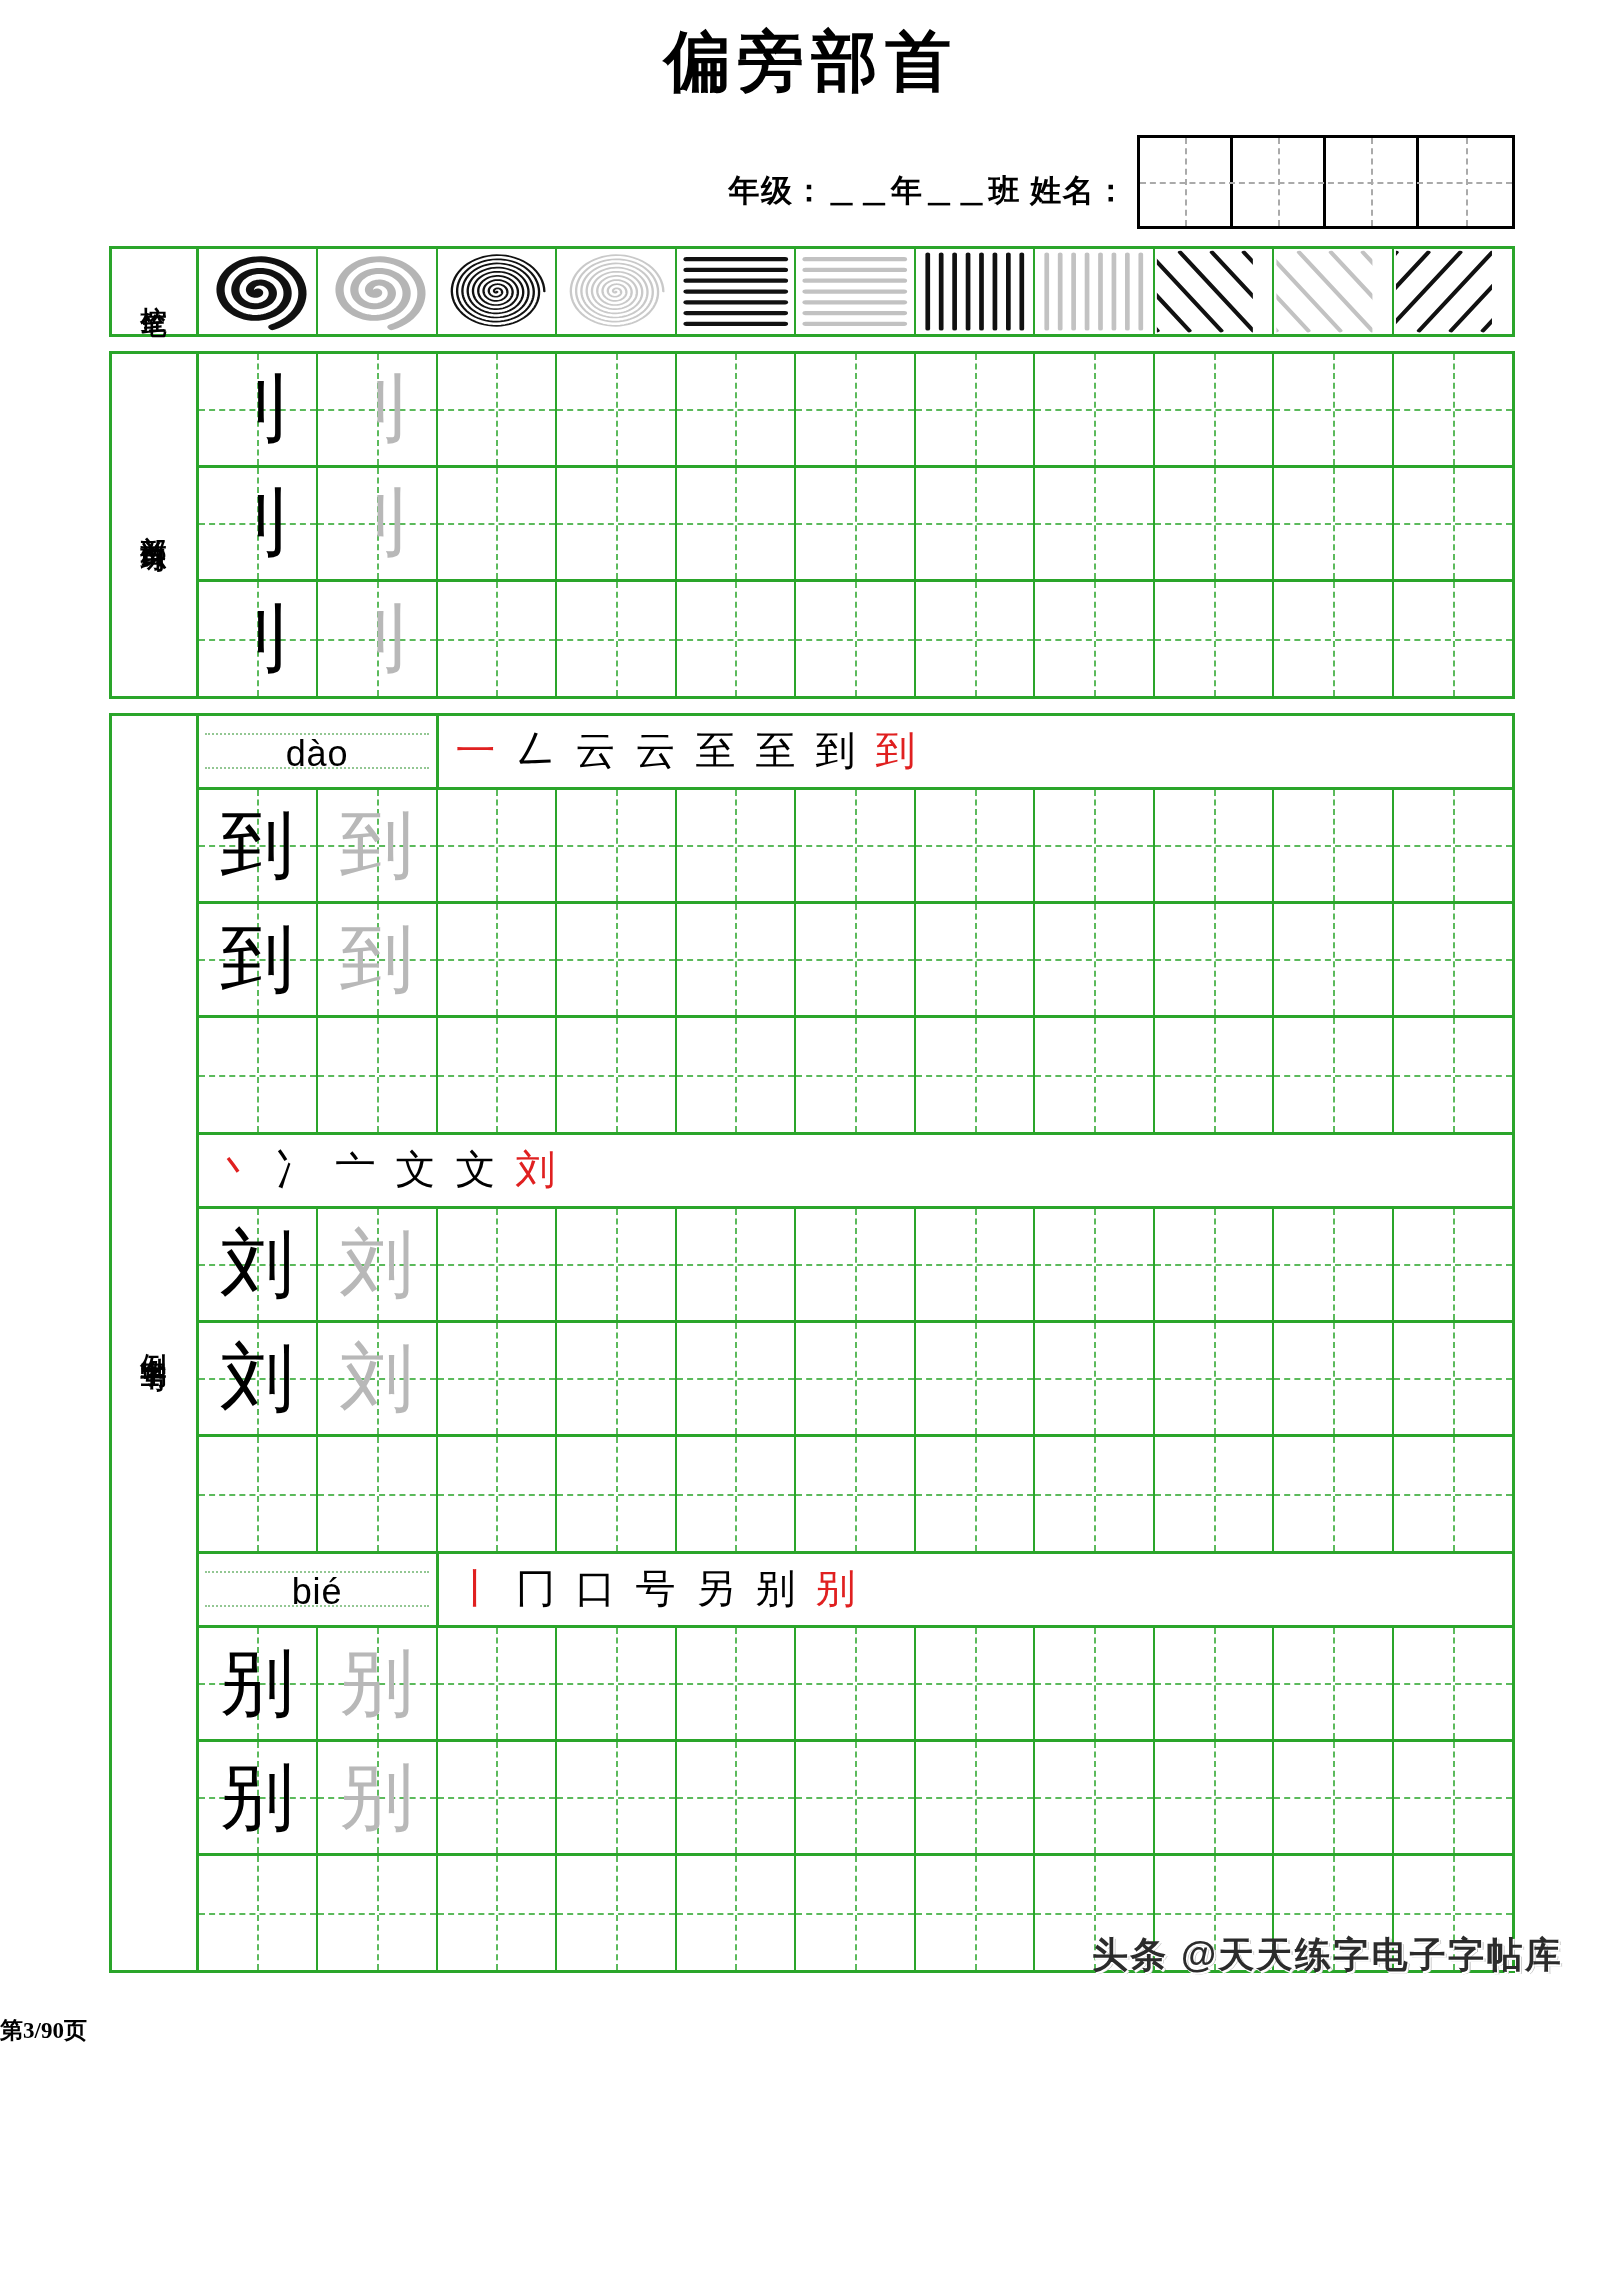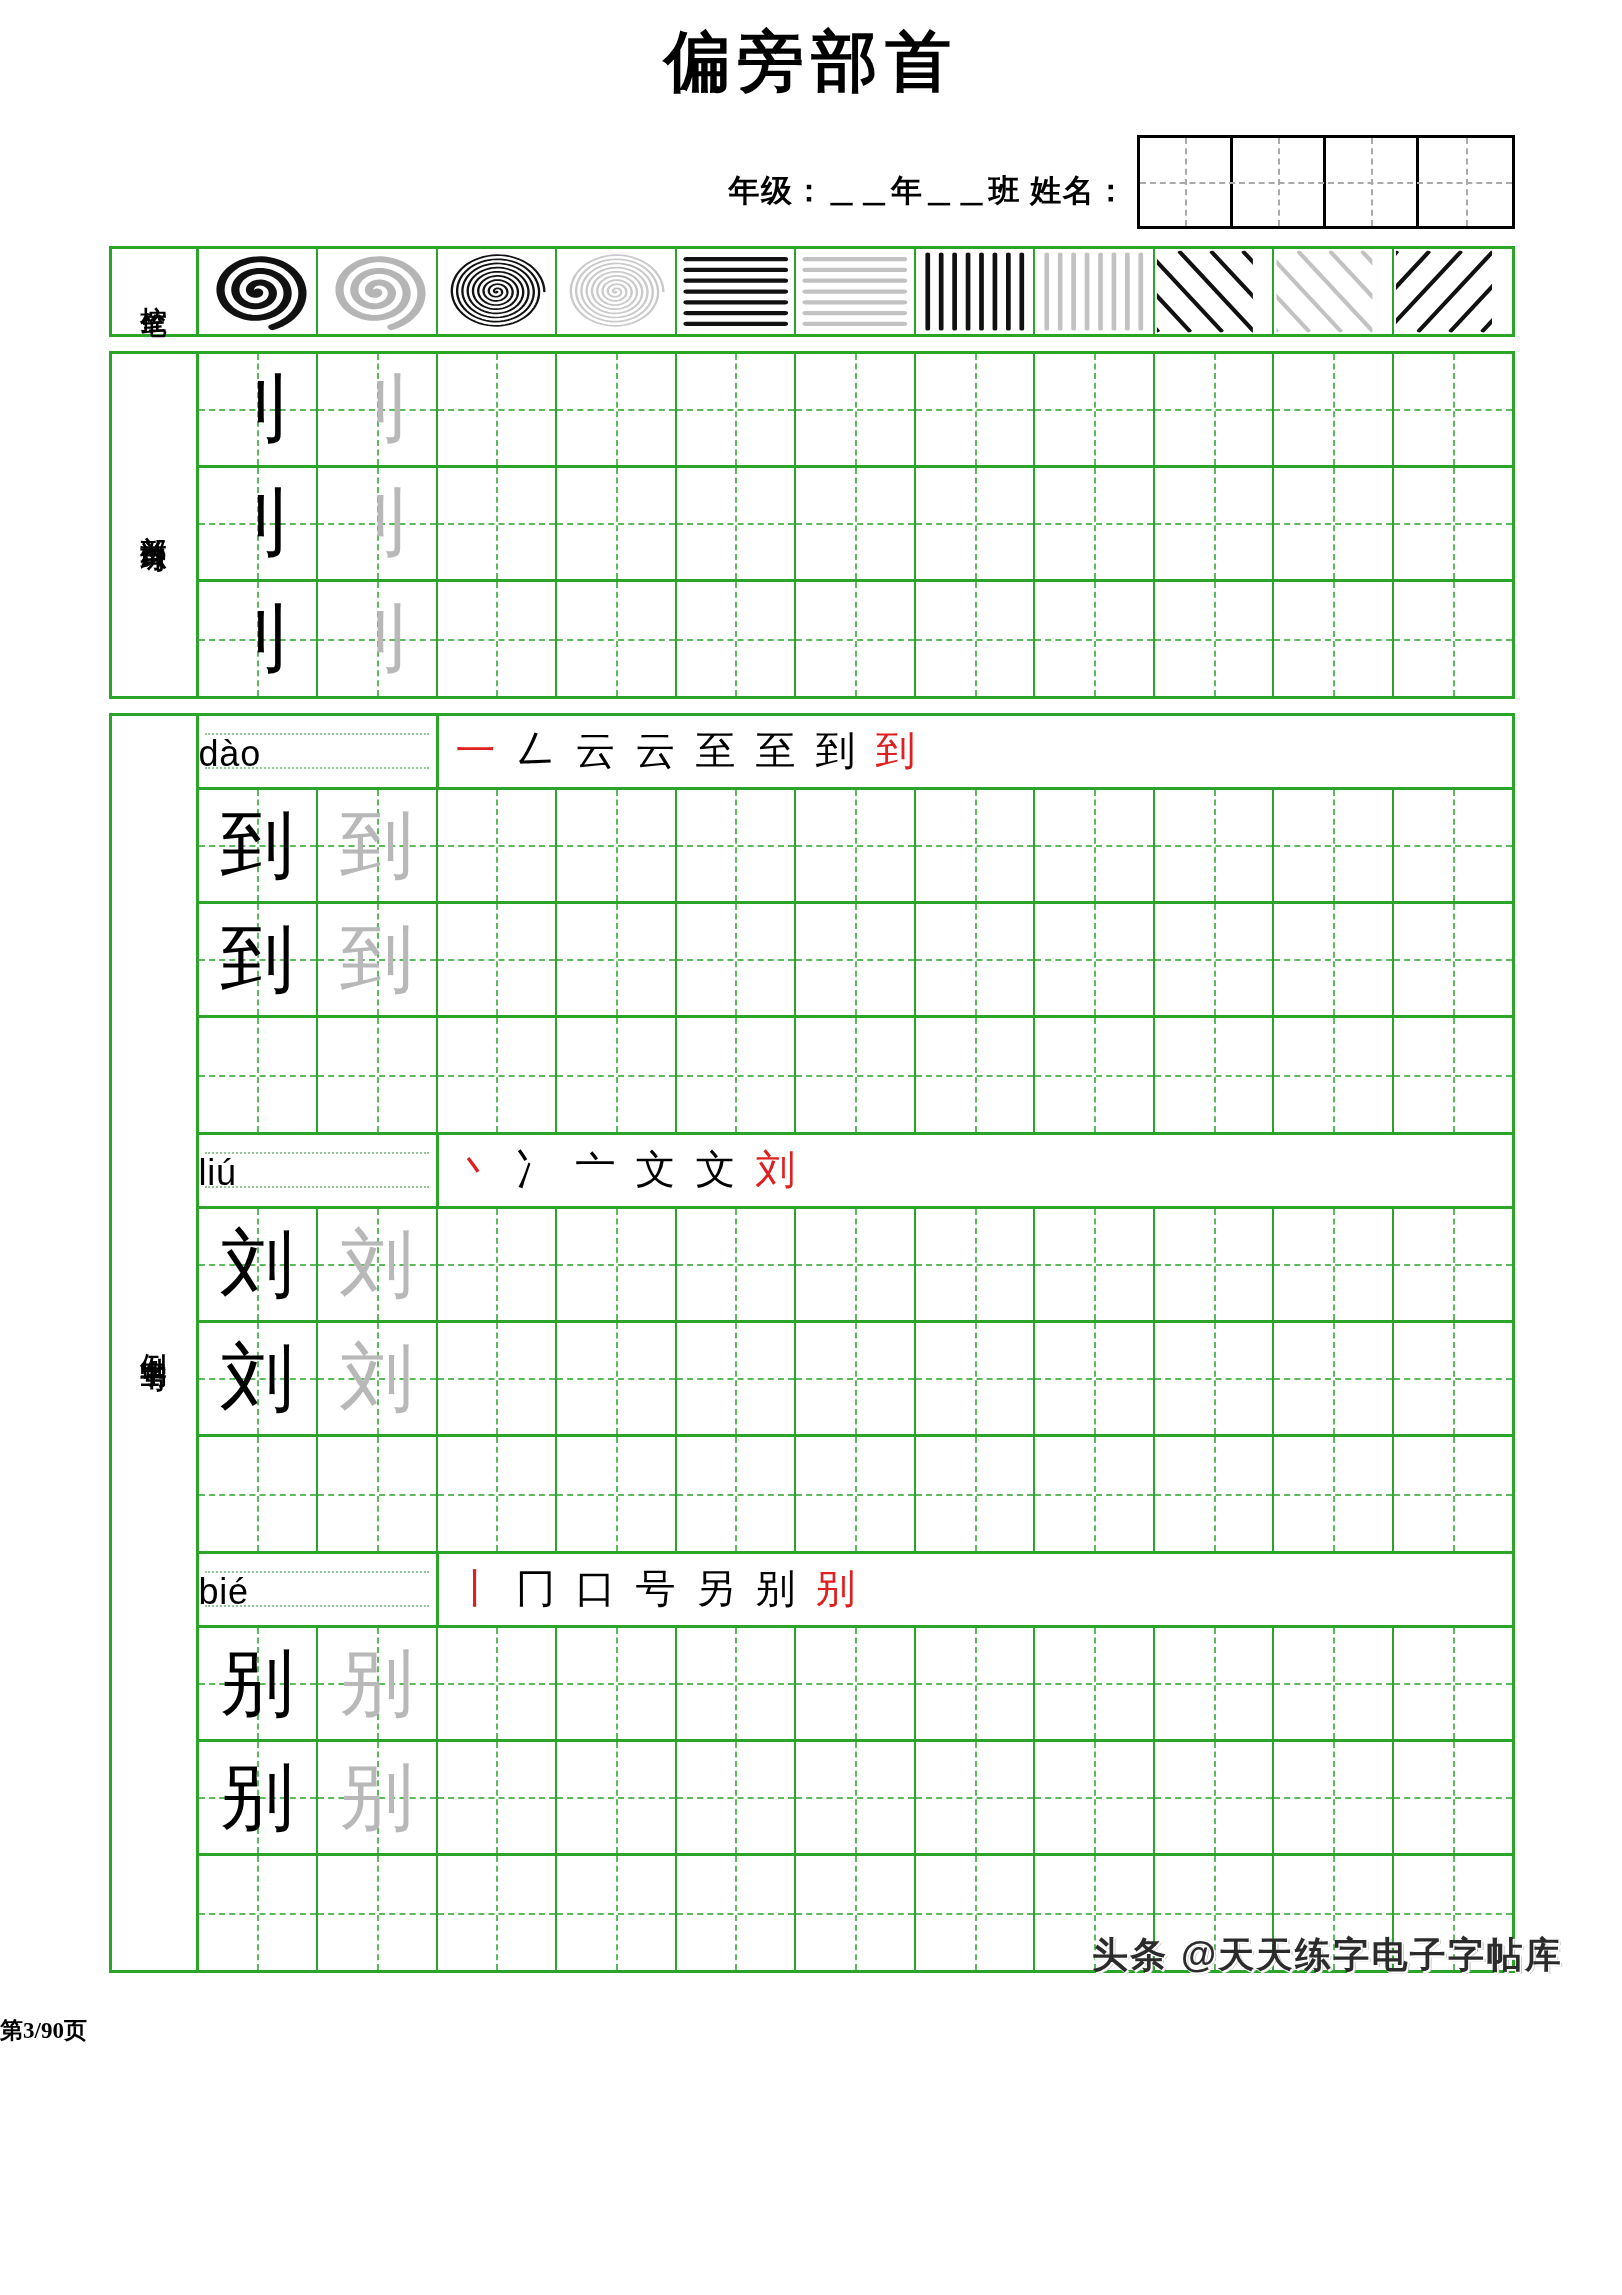--- a/index.html
+++ b/index.html
@@ -171,21 +171,21 @@
     height: 74px;
     border-bottom: 3.1px solid #2aa52a;
   }
   .pinyin-cell {
     width: 240px;
     flex: 0 0 240px;
     border-right: 3.1px solid #2aa52a;
     position: relative;
     display: flex;
     align-items: center;
-    justify-content: flex-start;
+    justify-content: center;
   }
   .pinyin-lines {
     position: absolute;
     left: 6.2px; right: 6.2px;
     top: 17px;
     height: 36px;
     border-top: 2.3px dotted #93c793;
     border-bottom: 2.3px dotted #93c793;
   }
   .pinyin-lines::after {
@@ -497,24 +497,20 @@
             <div class="cell"></div>
             <div class="cell"></div>
             <div class="cell"></div>
             <div class="cell"></div>
             <div class="cell"></div>
             <div class="cell"></div>
           </div>
         </div>
         <div class="char-block">
           <div class="pinyin-row">
-            <div class="pinyin-cell">
-              <div class="pinyin-lines"></div>
-              <span class="pinyin-text">liú</span>
-            </div>
             <div class="stroke-order">
               <span class="stroke-step newest">丶</span>
               <span class="stroke-step">冫</span>
               <span class="stroke-step">亠</span>
               <span class="stroke-step">文</span>
               <span class="stroke-step">文</span>
               <span class="stroke-step newest">刘</span>
             </div>
           </div>
           <div class="grid-row">

